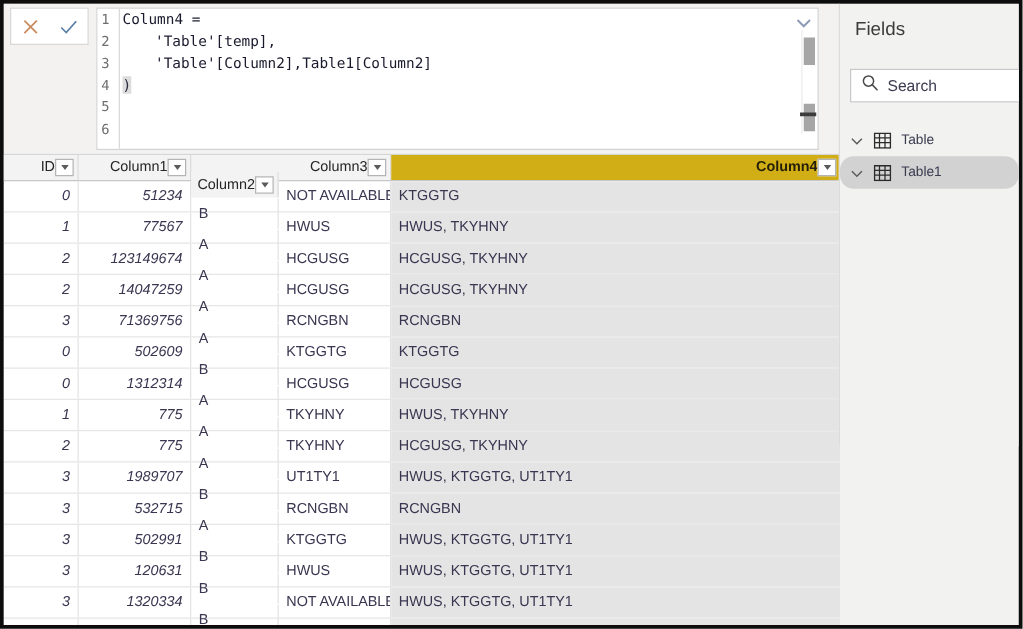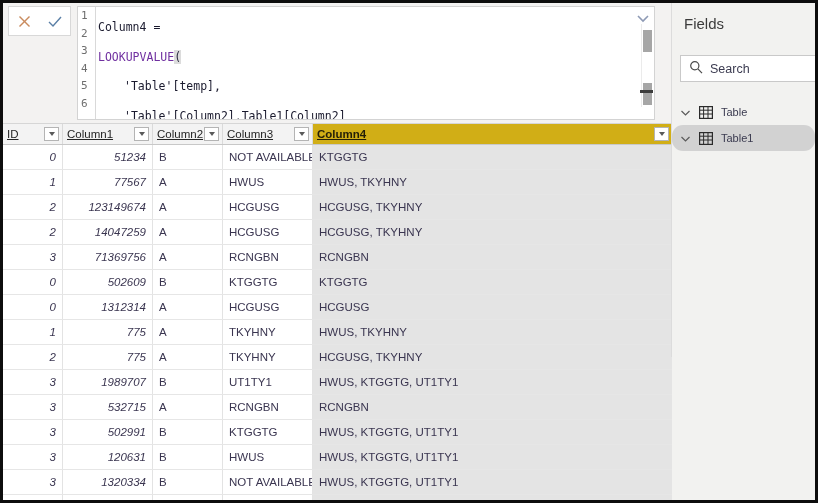--- a/index.html
+++ b/index.html
@@ -91,21 +91,20 @@
     right: 22px;
     height: 100%;
   }
   .code-line {
     height: 17.5px;
     line-height: 17.5px;
     font-family: "DejaVu Sans Mono", monospace;
     font-size: 11.5px;
     color: #1a1a2e;
     white-space: pre;
-    margin-top: 12px;
   }
   .tok-fn { color: #7030a0; }
   .tok-paren { background: #dcdcdc; color: #2b2b40; }
   .indent { display: inline-block; width: 26px; }
 
   #formula-scrollbar {
     position: absolute;
     right: 1px; top: 17px;
     width: 11px;
     bottom: 12px;
@@ -163,25 +162,24 @@
     box-sizing: border-box;
     border-right: 1px solid #dadada;
     font-size: 11.5px;
     color: #252525;
     position: relative;
     background: #f3f3f3;
     height: 100%;
   }
   .hcell .hlabel {
     flex: 1;
-    text-align: left;
+    text-align: right;
     padding-left: 4px;
     white-space: nowrap;
     overflow: hidden;
-    text-decoration: underline;
   }
   .hcell.gold {
     background: #d1ae16;
     border-right: none;
     font-weight: bold;
     color: #231f08;
   }
   .filter-btn {
     width: 15px; height: 14px;
     margin-right: 3px;
@@ -231,21 +229,21 @@
     font-style: italic;
   }
   .cell.sel {
     background: #e4e4e4;
     border-right: none;
   }
 
   
   .w-id   { width: 60px; }
   .w-c1   { width: 90px; }
-  .w-c2   { width: 70px; }
+  .w-c2   { width: 70px; margin-top: 14px; }
   .w-c3   { width: 90px; }
   .w-c4   { width: 359px; }
 
   
   #right-pane {
     position: absolute;
     right: 0; top: 0;
     width: 143px;
     height: 354px;
     background: #f2f2f0;
@@ -327,21 +325,20 @@
           <div class="gutter-num">1</div>
           <div class="gutter-num">2</div>
           <div class="gutter-num">3</div>
           <div class="gutter-num">4</div>
           <div class="gutter-num">5</div>
           <div class="gutter-num">6</div>
         </div>
 
         <div id="code-area">
           <div class="code-line"><span>Column4 =</span></div>
-          <div class="code-line"><span class="tok-fn">LOOKUPVALUE</span><span class="tok-paren">(</span></div>
           <div class="code-line"><span class="indent"></span><span>'Table'[temp],</span></div>
           <div class="code-line"><span class="indent"></span><span>'Table'[Column2],Table1[Column2]</span></div>
           <div class="code-line"><span class="tok-paren">)</span></div>
         </div>
 
         <div id="formula-expand">
           <svg width="16" height="14" viewBox="0 0 16 14">
             <polyline points="3,5 8,10 13,5" fill="none" stroke="#8e9ab5" stroke-width="1.6"></polyline>
           </svg>
         </div>

